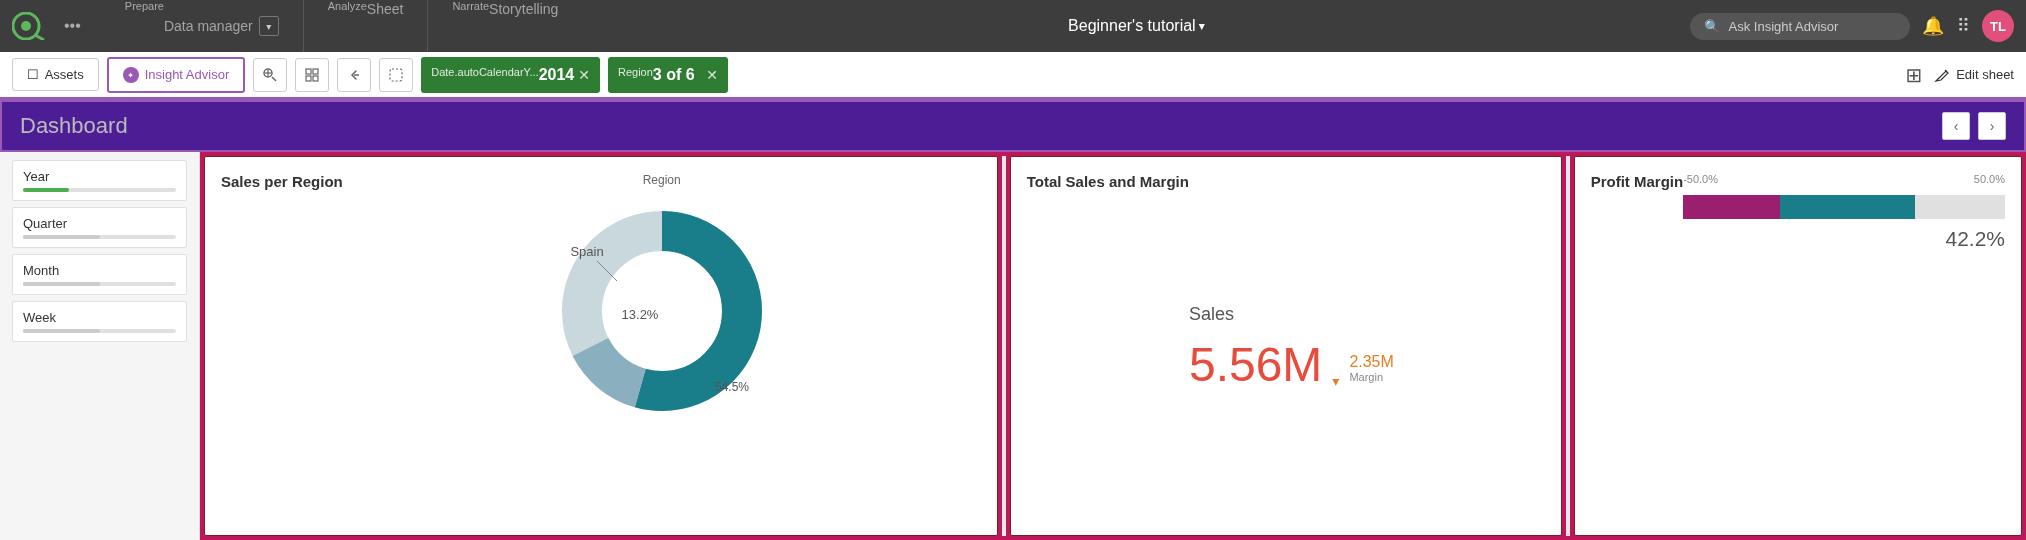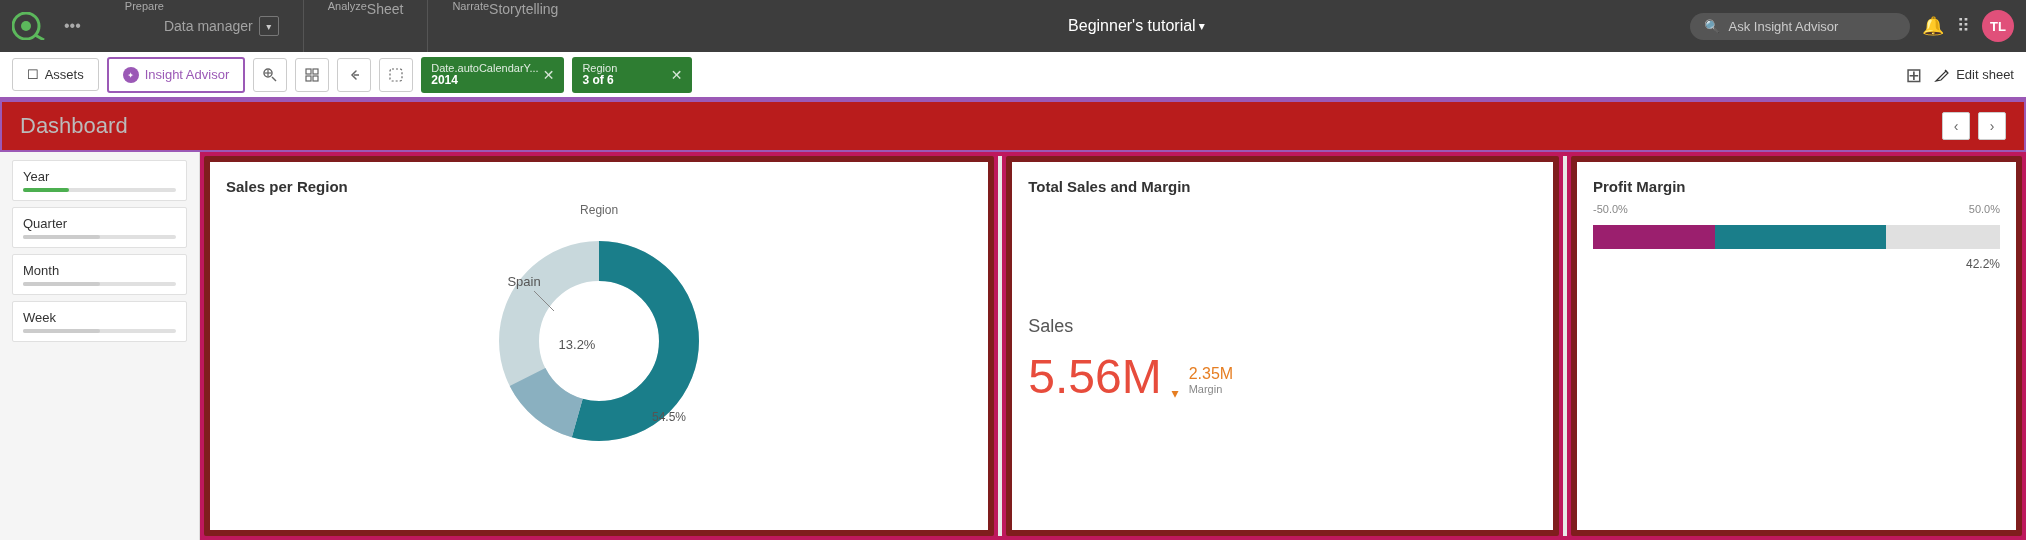--- a/index.html
+++ b/index.html
@@ -162,42 +162,42 @@
       justify-content: center;
       height: 36px;
     }
     .filter-chip .chip-label {
       font-size: 11px;
       opacity: 0.85;
       align-self: flex-start;
       line-height: 1;
     }
     .filter-chip .chip-value {
-      font-size: 12px;
+      font-size: 16px;
       font-weight: bold;
       align-self: flex-start;
       line-height: 1;
     }
     .filter-chip .chip-close {
       margin-left: auto;
       font-size: 14px;
       opacity: 0.8;
       cursor: pointer;
       align-self: center;
     }
     .chip-inner {
       display: flex;
       align-items: center;
       width: 100%;
       gap: 4px;
     }
     .chip-content {
       flex: 1;
       display: flex;
-      flex-direction: column;
+      flex-direction: row;
     }
     .toolbar-right {
       margin-left: auto;
       display: flex;
       align-items: center;
       gap: 12px;
     }
     .grid-view-icon {
       color: #555;
       font-size: 20px;
@@ -210,21 +210,21 @@
       color: #333;
       font-size: 13px;
       cursor: pointer;
       font-weight: 500;
     }
 
     
     .sheet-title-bar {
       display: flex;
       align-items: center;
-      background: #b91c1c;
+      background: #4c1d95;
       height: 52px;
       padding: 0 18px;
       border: 2px solid #9b59b6;
       margin: 0;
     }
     .sheet-title {
       font-size: 22px;
       color: #bbb;
       font-weight: 400;
     }
@@ -301,24 +301,23 @@
       flex: 1;
       display: flex;
       gap: 4px;
       padding: 4px;
       overflow: hidden;
     }
 
     
     .chart-card {
       background: #fff;
-      border: 6px solid #7f1d1d;
+      border: 1px solid #7f1d1d;
       border-radius: 2px;
       display: flex;
-      flex-direction: column;
       padding: 16px;
       overflow: hidden;
     }
     .chart-title {
       font-size: 15px;
       font-weight: 600;
       color: #333;
       margin-bottom: 8px;
     }
     .chart-card-large {
@@ -417,21 +416,21 @@
     }
     .pm-bar-teal {
       position: absolute;
       left: 30%;
       top: 0;
       height: 100%;
       background: #1a7e8a;
       width: 42%;
     }
     .pm-value {
-      font-size: 12px;
+      font-size: 21px;
       color: #555;
       text-align: right;
       font-weight: 500;
     }
 
     
     .insight-icon {
       display: inline-block;
       width: 16px;
       height: 16px;

